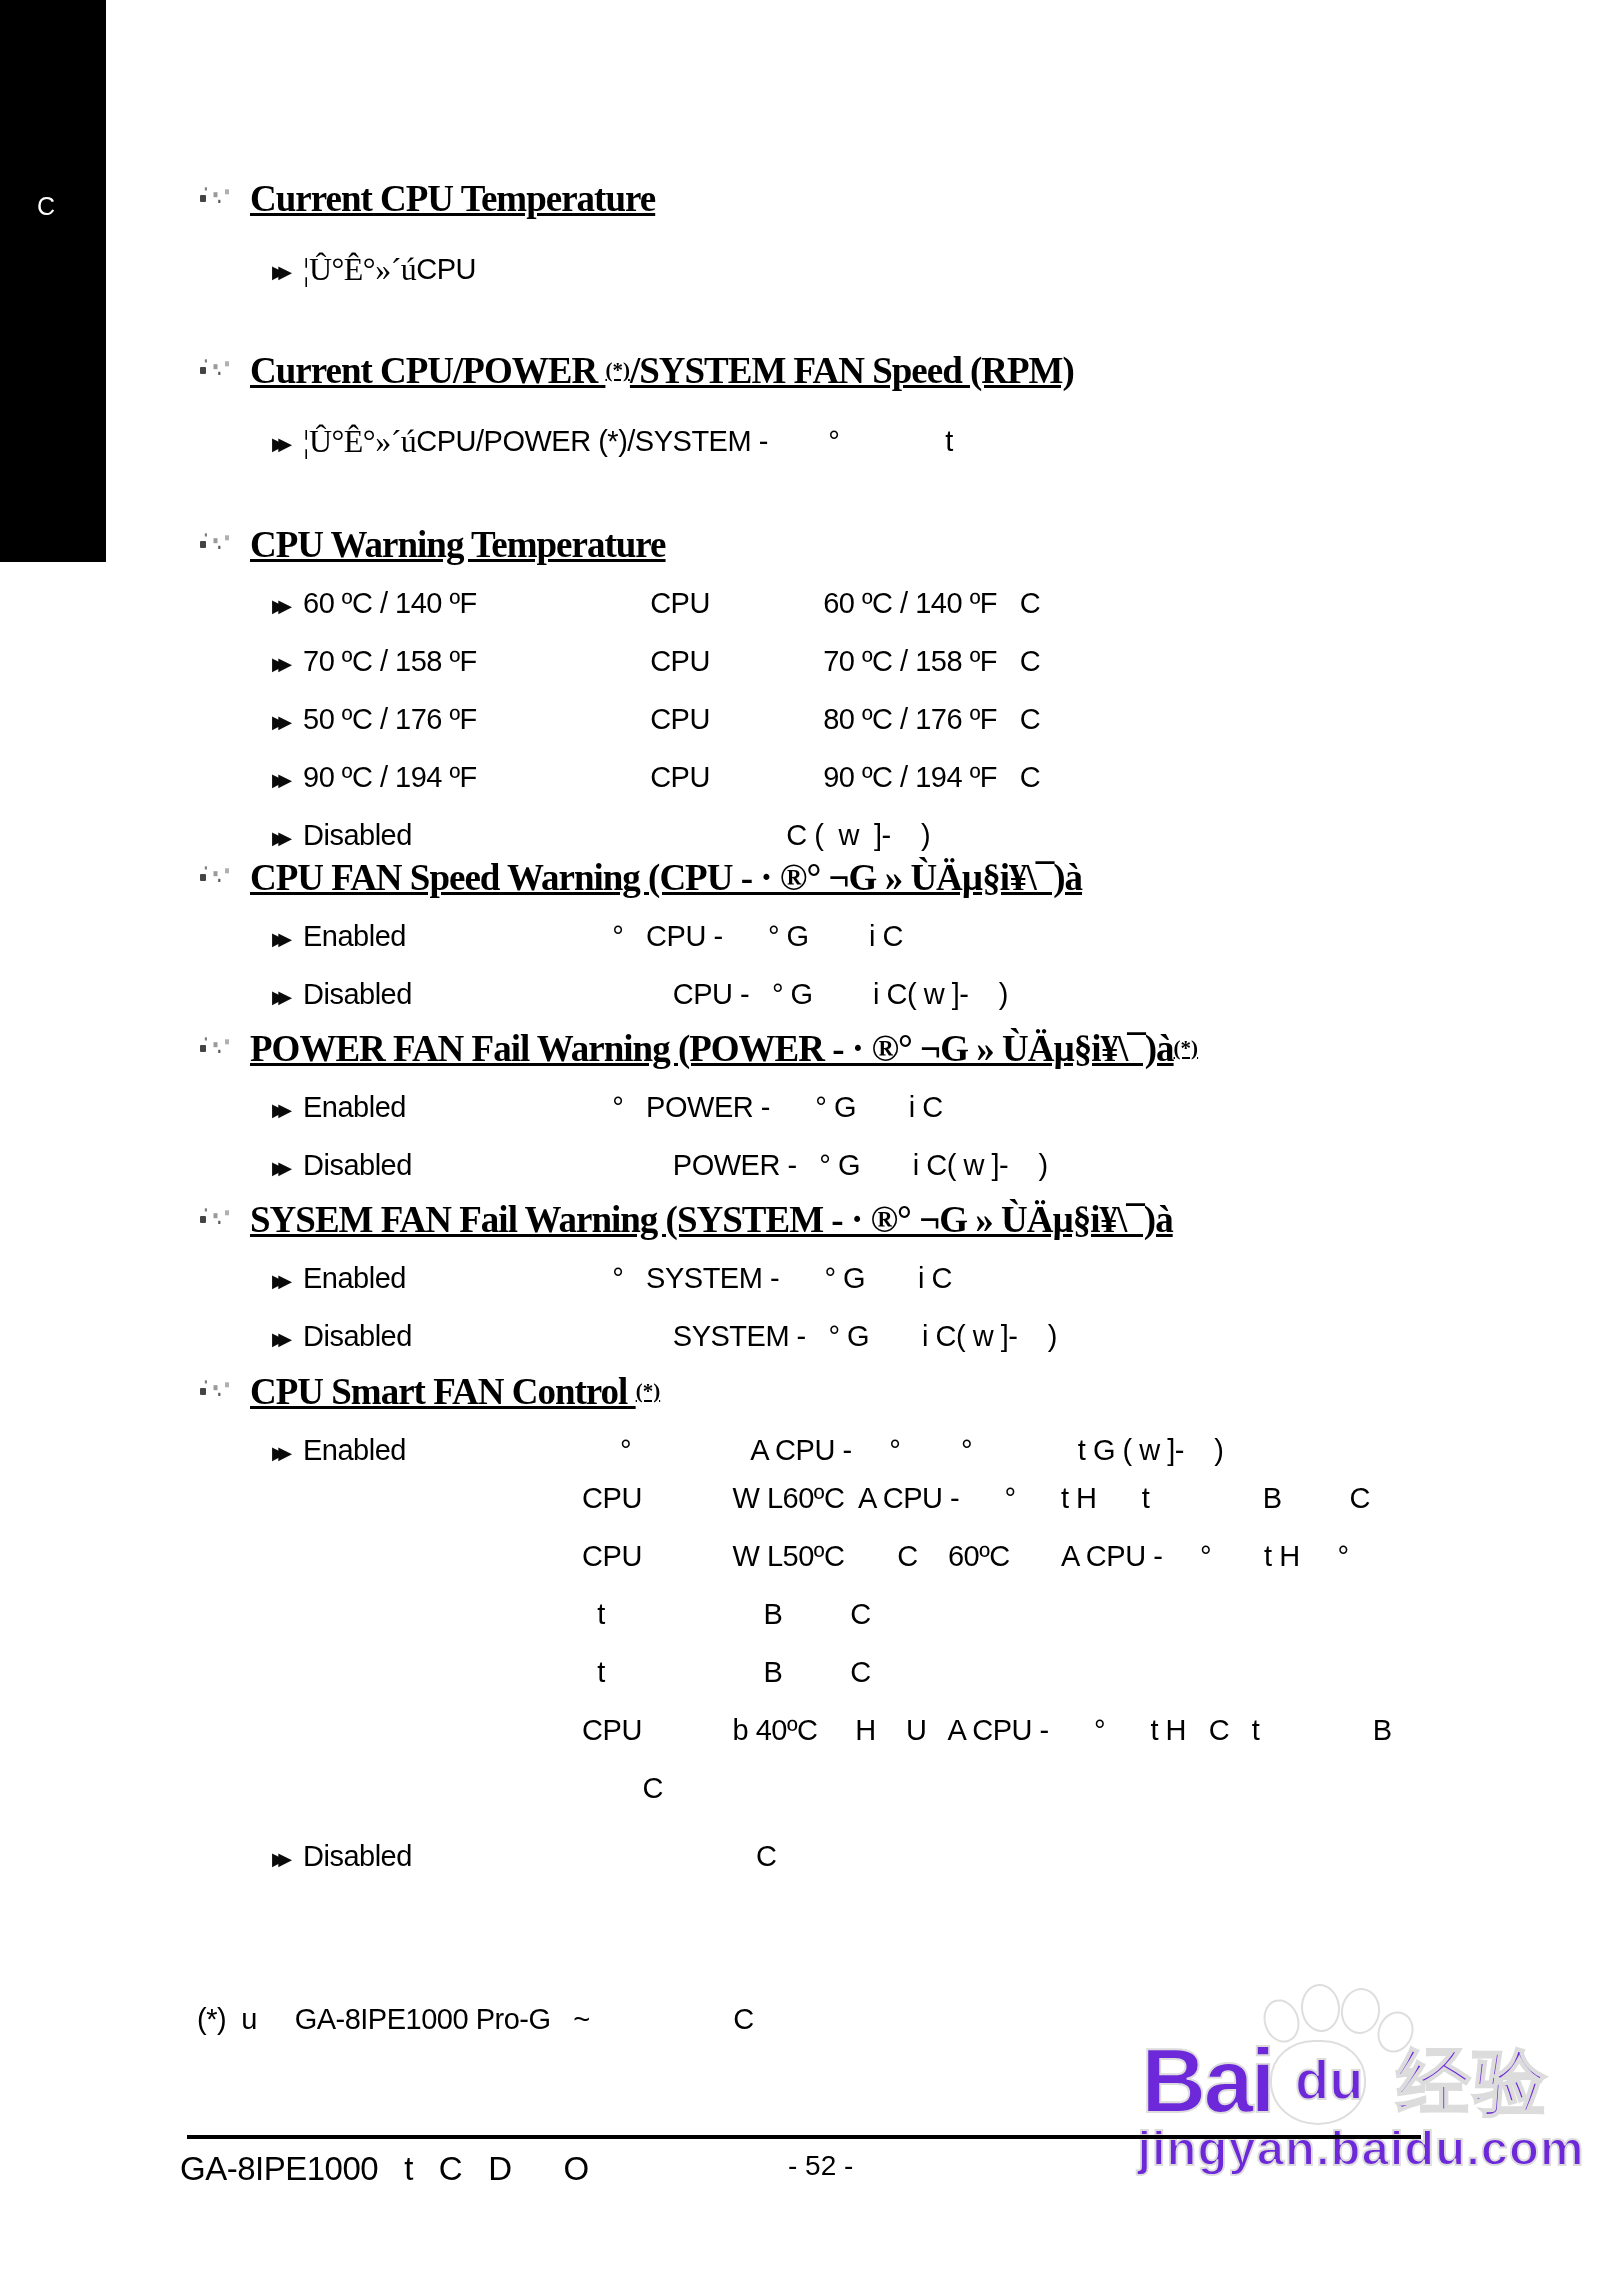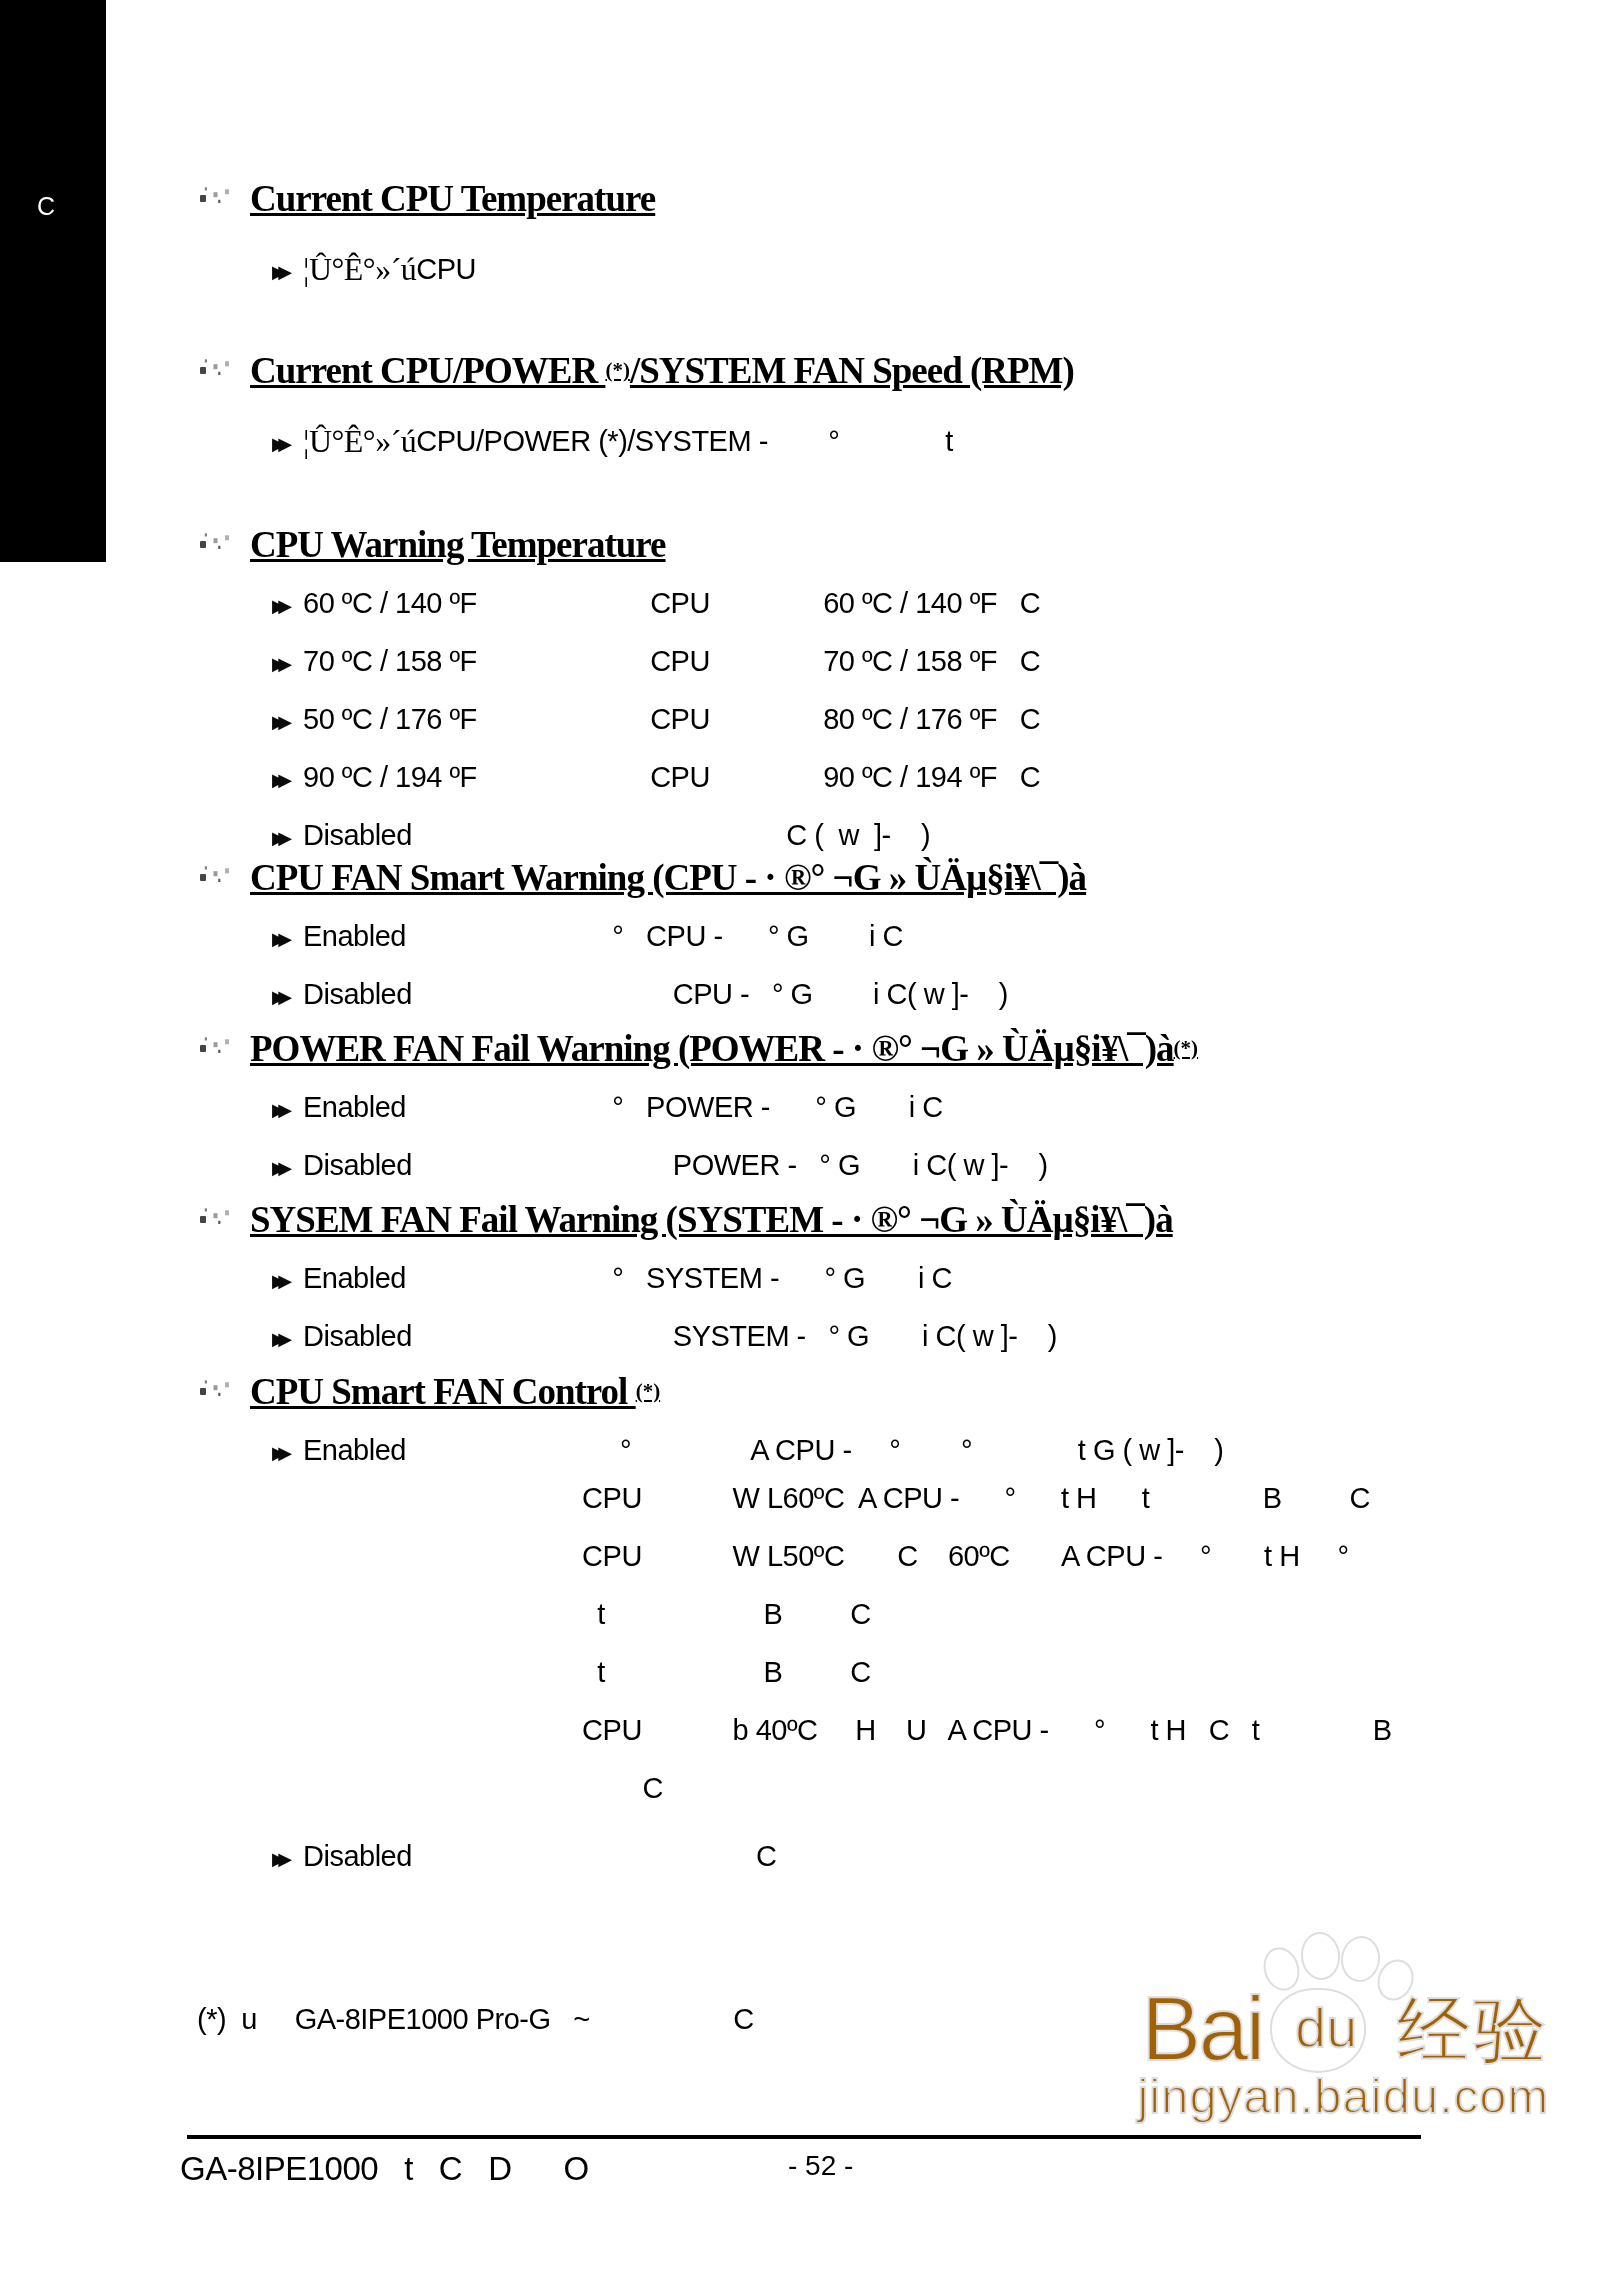--- a/index.html
+++ b/index.html
@@ -42,22 +42,22 @@
   .free-pre { font-family:"Liberation Serif", serif; font-size:32px; white-space:pre; }
   .free-post { white-space:pre; }
 
   
   .footnote { position:absolute; left:197px; top:2003px; font-size:29px; letter-spacing:-0.5px; white-space:pre; z-index:3;text-align:center; }
   .rule { position:absolute; left:187px; top:2135px; width:1234px; height:3.8px; background:#000; z-index:3; }
   .footer-left { position:absolute; left:180px; top:2150px; font-size:33px; letter-spacing:-0.5px; white-space:pre; z-index:3; }
   .footer-page { position:absolute; left:788px; top:2150px; font-size:28px; white-space:pre; z-index:3; }
 
   
-  .wm { position:absolute; left:1124px; top:1932px; width:442px; height:211px; z-index:2;
-        font-weight:normal; color:#a16207; -webkit-text-stroke:1.9px #dcdcdc; }
+  .wm { position:absolute; left:1124px; top:1984px; width:442px; height:211px; z-index:2;
+        font-weight:bold; color:#6d28d9; -webkit-text-stroke:1.9px #dcdcdc; }
   .wm span { position:absolute; white-space:pre; }
   .wm-bai { left:17.3px; top:46px; font-size:90px; letter-spacing:-2.9px; }
   .wm-du  { left:171px; top:63px; font-size:56px; }
   .wm-cjk { left:273px; top:50px; font-size:73px; letter-spacing:3.8px; }
   .wm-url { left:13.4px; top:136px; font-size:49px; letter-spacing:1px; }
   .paw-part { position:absolute; border:2.9px solid #dedede; background:#fff; border-radius:50%; }
   .paw-pad { left:146px; top:56px; width:92px; height:81px; border-radius:46% 46% 50% 50%; }
   .paw-t1 { left:140px; top:15.4px; width:31px; height:40px; transform:rotate(-18deg); }
   .paw-t2 { left:177px; top:0px;  width:35px; height:44px; transform:rotate(-5deg); }
   .paw-t3 { left:217px; top:3.8px;  width:35px; height:42px; transform:rotate(8deg); }
@@ -117,21 +117,21 @@
     </div>
     <div class="row">
       <span class="arrow"></span>
       <span class="label">Disabled</span><span class="desc">                             C (  w  ]-    )</span>
     </div>
   </section>
 
   <section class="sec" style="top:847px">
     <div class="heading">
       <span class="bullet"></span>
-      <span>CPU FAN Smart Warning (CPU - · ®° ¬G » ÙÄµ§i¥\¯)à</span><sup></sup><span></span>
+      <span>CPU FAN Speed Warning (CPU - · ®° ¬G » ÙÄµ§i¥\¯)à</span><sup></sup><span></span>
     </div>
     <div class="row">
       <span class="arrow"></span>
       <span class="label">Enabled</span><span class="desc">      °   CPU -      ° G        i C</span>
     </div>
     <div class="row">
       <span class="arrow"></span>
       <span class="label">Disabled</span><span class="desc">              CPU -   ° G        i C( w ]-    )</span>
     </div>
   </section>

